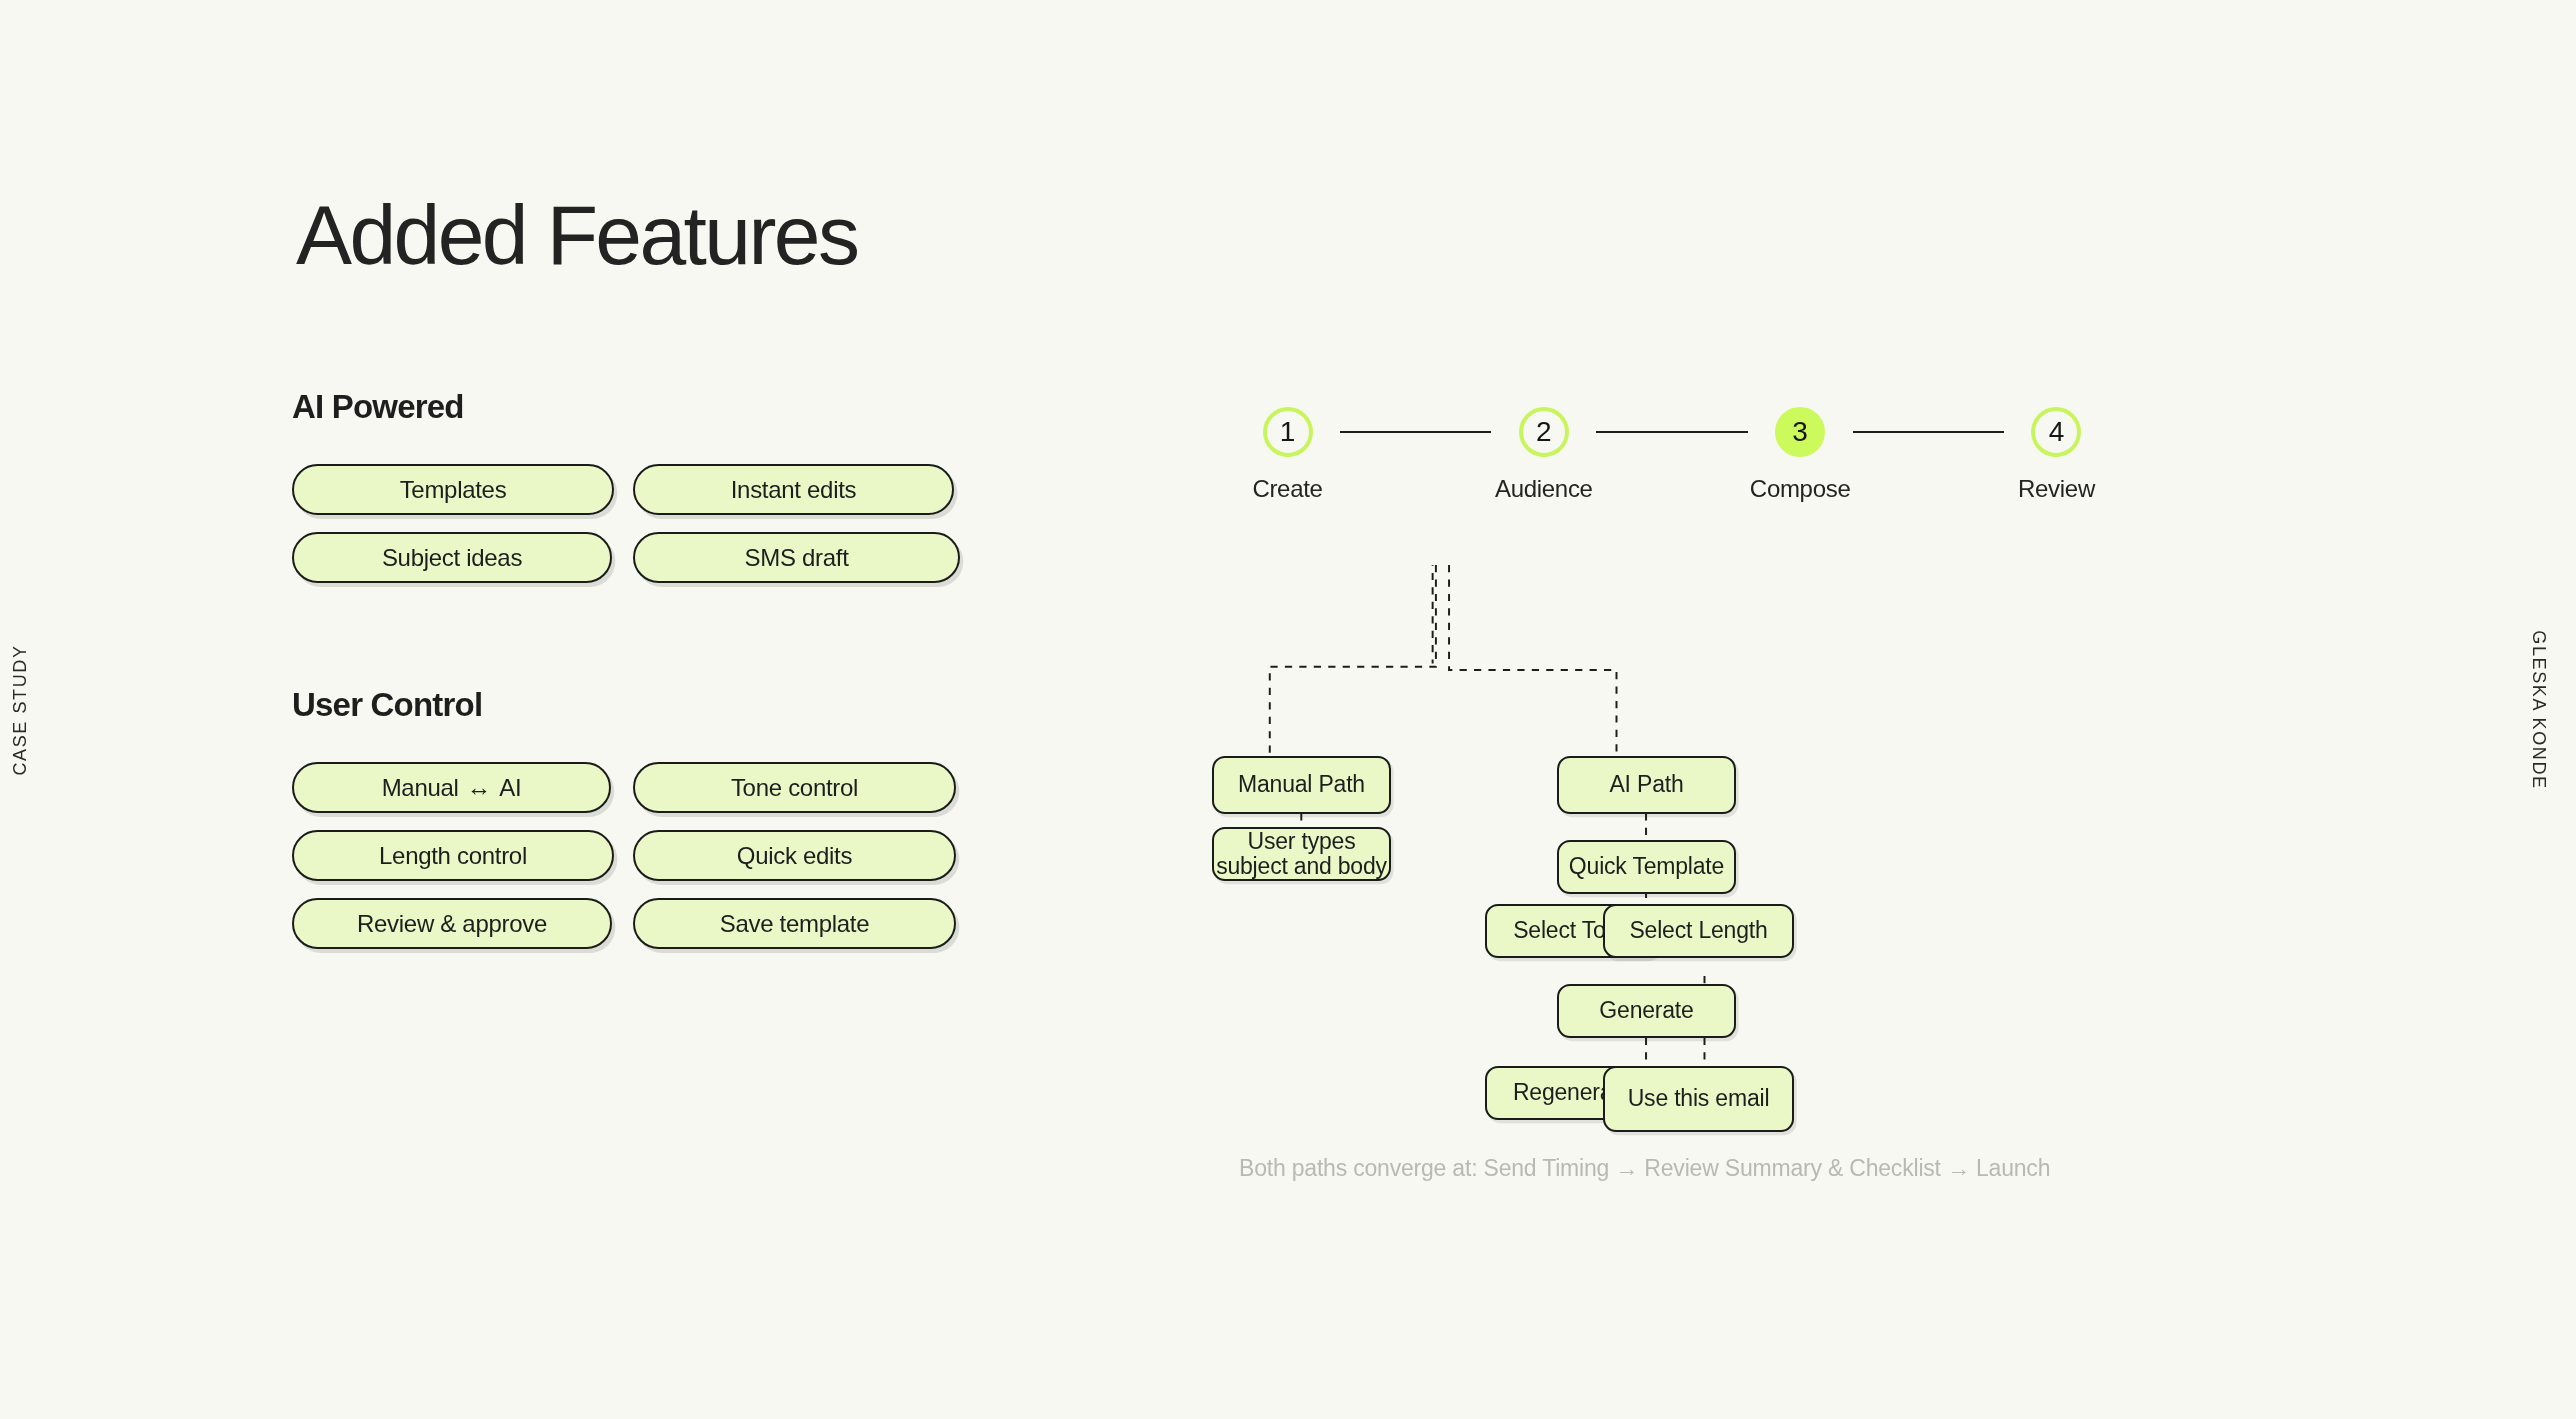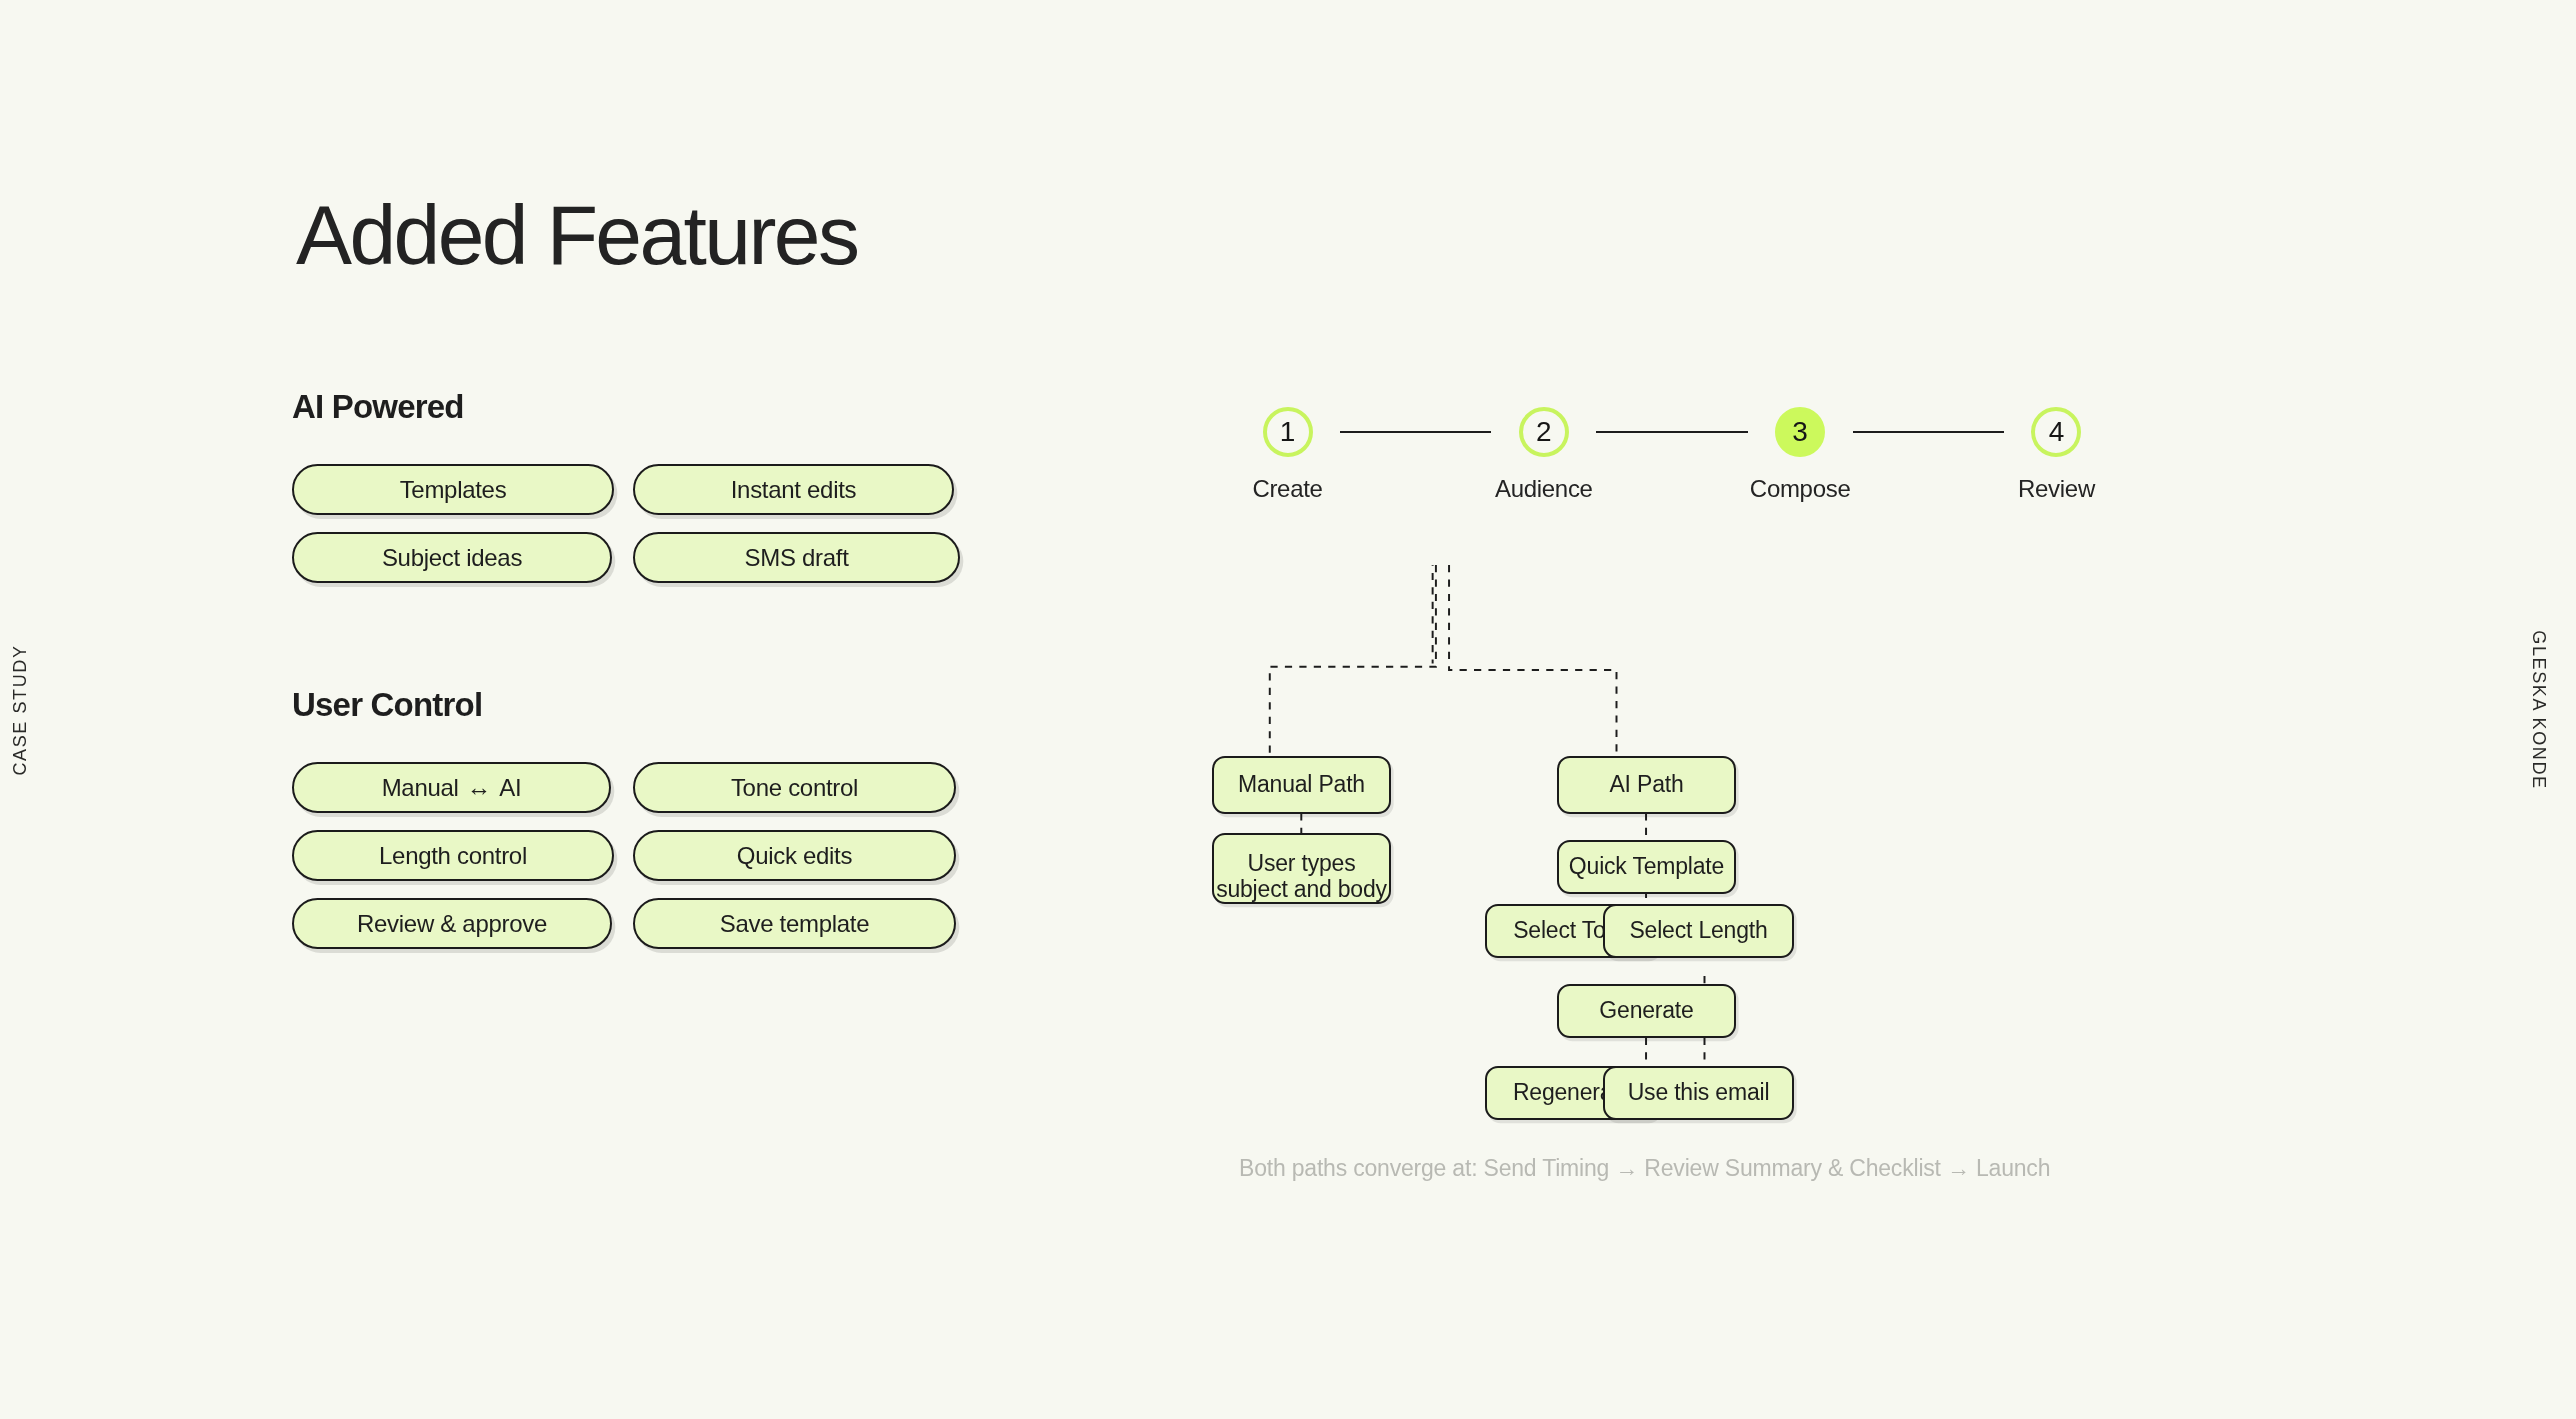--- a/index.html
+++ b/index.html
@@ -313,21 +313,21 @@
       <path d="M 625 720 L 625 762"></path>
 
       <path d="M 714 720 L 714 762"></path>
     </g>
   </svg>
 
   <div class="flow-node" style="left:-23px; top:191px; width:179px; height:58px;">
     <span>Manual Path</span>
   </div>
 
-  <div class="flow-node" style="left:-23px; top:268px; width:179px; height:71px;align-items:flex-end;">
+  <div class="flow-node" style="left:-23px; top:262px; width:179px; height:54px;">
     <span>User types subject and body</span>
   </div>
 
   <div class="flow-node" style="left:322px; top:191px; width:179px; height:58px;">
     <span>AI Path</span>
   </div>
 
   <div class="flow-node" style="left:322px; top:275px; width:179px; height:54px;">
     <span>Quick Template</span>
   </div>
@@ -341,20 +341,20 @@
   </div>
 
   <div class="flow-node" style="left:322px; top:419px; width:179px; height:54px;">
     <span>Generate</span>
   </div>
 
   <div class="flow-node" style="left:250px; top:501px; width:174px; height:54px;">
     <span>Regenerate</span>
   </div>
 
-  <div class="flow-node" style="left:368px; top:501px; width:191px; height:54px;">
+  <div class="flow-node" style="left:368px; top:501px; width:191px; height:66px;">
     <span>Use this email</span>
   </div>
 
 </div>
 
 <div id="flow-note">Both paths converge at: Send Timing → Review Summary &amp; Checklist → Launch</div>
 
 
 </body></html>

